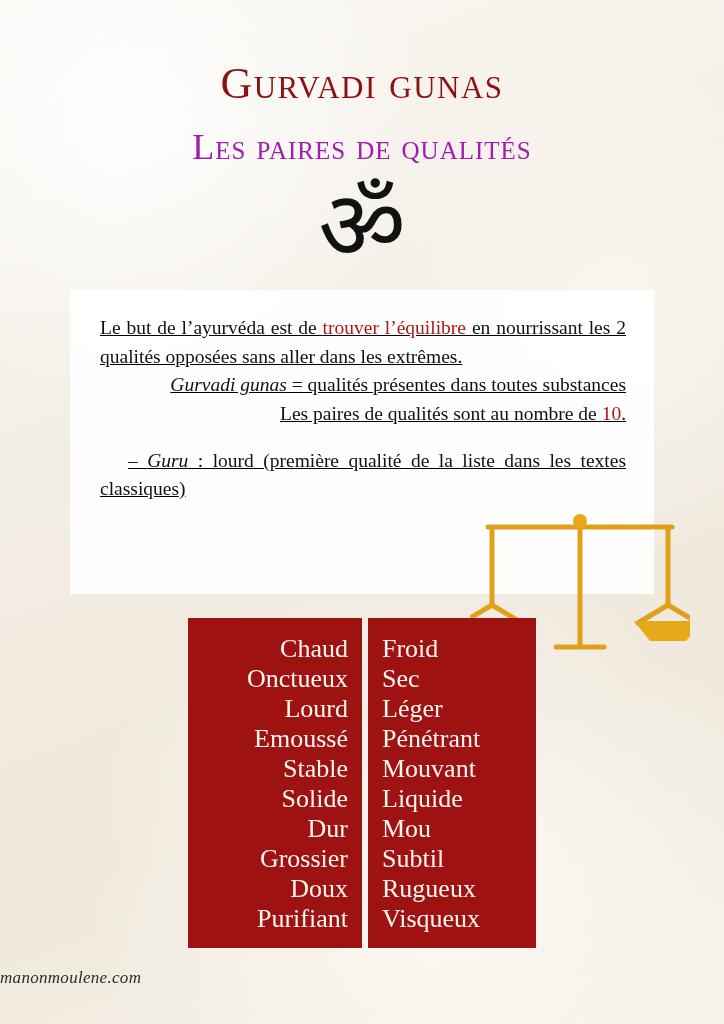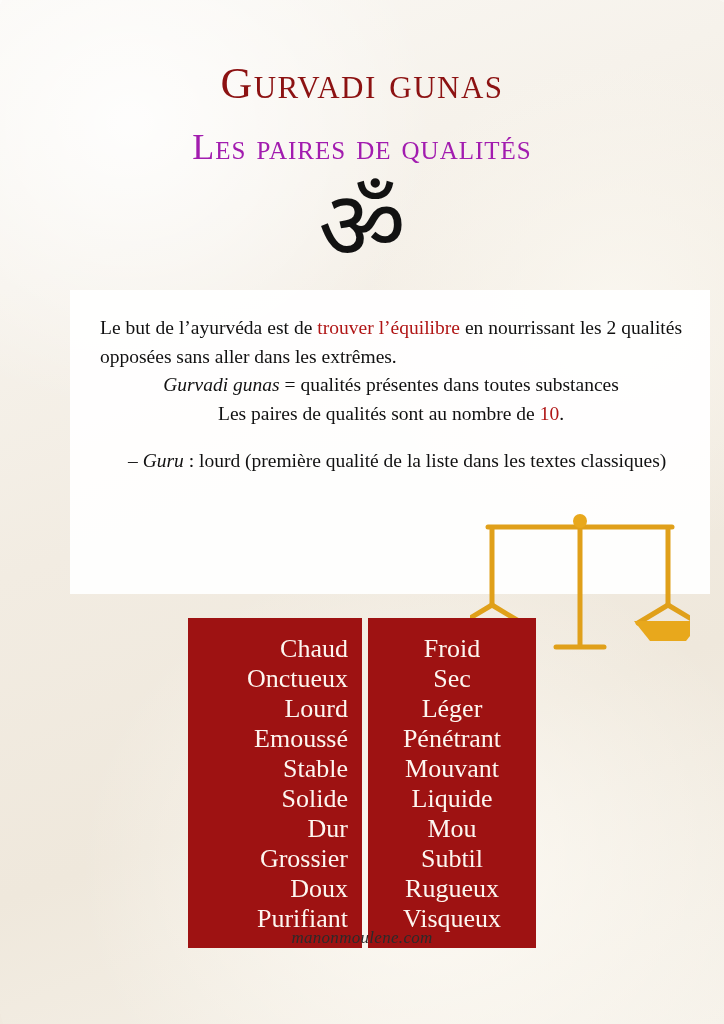--- a/index.html
+++ b/index.html
@@ -79,34 +79,35 @@
     line-height: 1;
     color: #121212;
     font-family: "DejaVu Sans", sans-serif;
   }
 
   
   .text-card {
     position: absolute;
     left: 70px;
     top: 290px;
-    width: 640px;
+    width: 584px;
     height: 304px;
     background: rgba(255,255,255,0.93);
     box-sizing: border-box;
     padding: 24px 28px 18px 30px;
+    text-decoration: underline;
   }
   .text-card p {
     margin: 0;
     font-size: 19.5px;
     line-height: 1.47;
     color: #111;
     text-align: justify;
   }
-  .text-card p.nojust { text-align: center; }
+  .text-card p.nojust { text-align: right; }
   .accent { color: #b01515; }
   .it { font-style: italic; }
   .gap { height: 18px; }
   .indent { padding-left: 28px; text-indent: 0; }
 
   
   .scale {
     position: absolute;
     left: 470px;
     top: 505px;
@@ -132,38 +133,37 @@
     flex-direction: column;
     justify-content: flex-start;
   }
   .col-left {
     width: 174px;
     align-items: flex-end;
     text-align: right;
   }
   .col-right {
     width: 168px;
-    align-items: center;
+    align-items: flex-start;
     text-align: left;
   }
   .col .cell {
     color: #fdf6f0;
     font-size: 26px;
     line-height: 30px;
     height: 30px;
     white-space: nowrap;
   }
 
   
   .footer {
     position: absolute;
     left: 0;
     right: 0;
-    top: 928px;
-    text-align: center;
+    top: 968px;
     color: #2b2b2b;
     font-size: 17px;
     font-style: italic;
     letter-spacing: .3px;
   }
 </style>
 </head>
 <body>
 
 <div class="page"></div>

